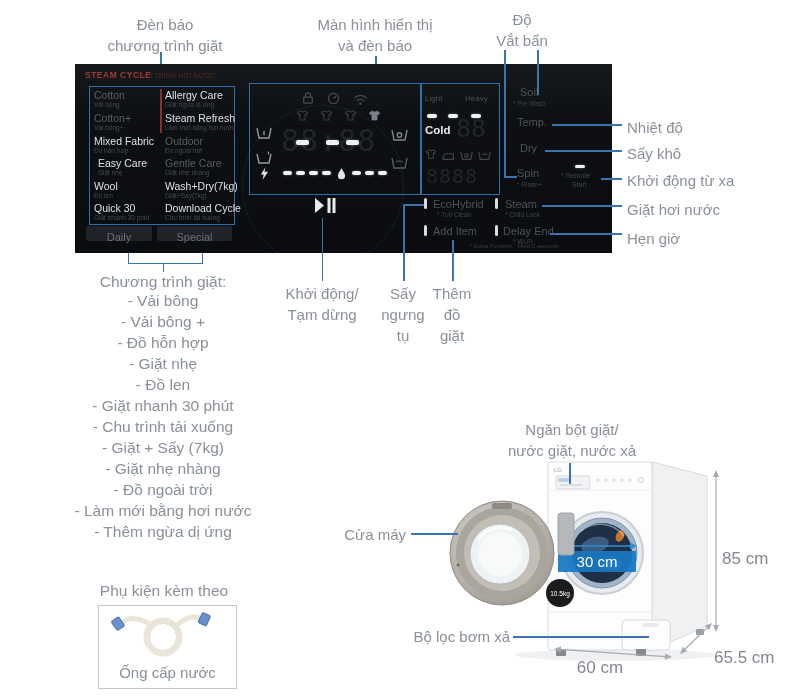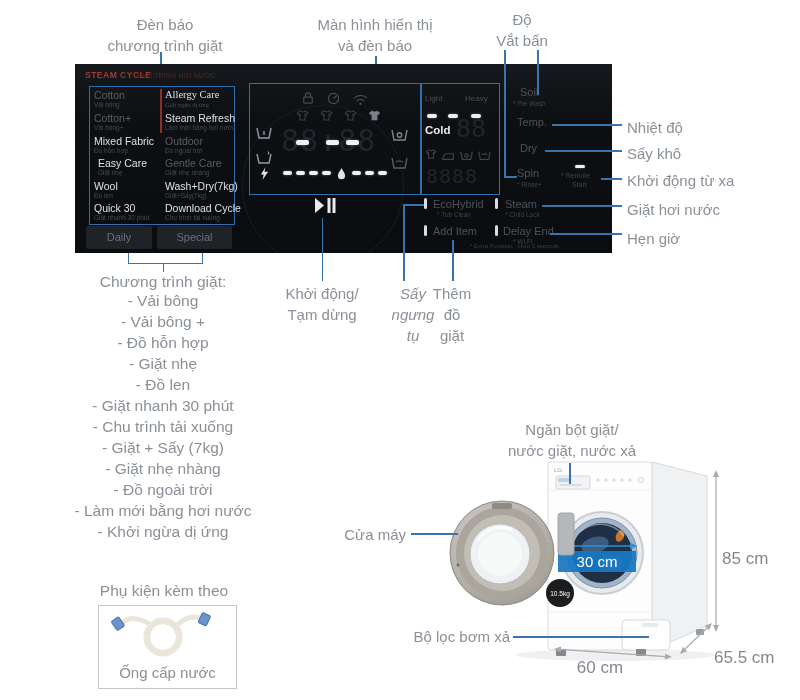--- a/index.html
+++ b/index.html
@@ -11,21 +11,21 @@
   .bluebox{position:absolute;border:1px solid #2f6fae;}
   .panel{position:absolute;left:75px;top:64px;width:537px;height:189px;border-radius:0;
          background:linear-gradient(180deg,#16191d 0%,#0d0f12 30%,#0a0c0f 100%);overflow:hidden;}
   .panel .ring{position:absolute;left:167px;top:41px;width:160px;height:160px;border-radius:50%;
                border:1px solid #191d22;}
   .prog{position:absolute;width:70px;}
   .pname{font-size:10.5px;line-height:12px;white-space:nowrap;}
   .pname.on{color:#dde1e4;}
   .pname.off{color:#585e66;}
   .psub{font-size:6.5px;line-height:8px;color:#464c53;white-space:nowrap;}
-  .tabbtn{position:absolute;height:23px;background:#1f2328;border-radius:2px;color:#6a717a;
+  .tabbtn{position:absolute;height:15px;background:#1f2328;border-radius:2px;color:#6a717a;
           font-size:11px;line-height:23px;text-align:center;}
   .dtxt{position:absolute;white-space:nowrap;}
   .ghost{font-family:"DejaVu Sans Mono",monospace;color:#20252b;position:absolute;line-height:1;}
   .dash{position:absolute;background:#eef1f4;border-radius:2px;box-shadow:0 0 3px rgba(240,245,255,.35);}
   .obar{position:absolute;width:3px;height:11px;background:#d9dde1;border-radius:1.5px;}
   .opt{position:absolute;color:#4d535b;font-size:11px;white-space:nowrap;}
   .opts{position:absolute;color:#3f454c;font-size:6.5px;white-space:nowrap;}
   .ic{position:absolute;display:block;}
   .list-item{height:21px;font-size:15.5px;color:#8a9097;text-align:center;}
   .dim-label{position:absolute;color:#84888e;font-size:17px;white-space:nowrap;}
@@ -81,21 +81,21 @@
         </div>
       <div class="prog" style="left:4px;top:93px;">
         <div class="pname on">Wool</div>
         <div class="psub">Đồ len</div>
         </div>
       <div class="prog" style="left:4px;top:115px;">
         <div class="pname on">Quick 30</div>
         <div class="psub">Giặt nhanh 30 phút</div>
         </div>
 
-      <div class="prog" style="left:75px;top:2px;font-family:Liberation Serif, serif;">
+      <div class="prog" style="left:75px;top:2px;">
         <div class="pname on">Allergy Care</div>
         <div class="psub">Giặt ngừa dị ứng</div>
         </div>
       <div class="prog" style="left:75px;top:25px;">
         <div class="pname on">Steam Refresh</div>
         <div class="psub">Làm mới bằng hơi nước</div>
         </div>
       <div class="prog" style="left:75px;top:48px;">
         <div class="pname off">Outdoor</div>
         <div class="psub">Đồ ngoài trời</div>
@@ -272,21 +272,21 @@
   <div class="vl" style="left:452px;top:240px;height:41px;z-index:5;"></div>
   <div class="vl" style="left:127.5px;top:253px;height:10.5px;"></div>
   <div class="vl" style="left:201.5px;top:253px;height:10.5px;"></div>
   <div class="hl" style="left:127.5px;top:262.5px;width:75.5px;"></div>
   <div class="vl" style="left:162.5px;top:263px;height:9px;"></div>
 
   <div class="ann" style="left:268px;top:283px;width:108px;text-align:center;">
     <div>Khởi động/</div>
     <div>Tạm dừng</div>
   </div>
-  <div class="ann" style="left:388px;top:283px;width:50px;font-style:italic;">
+  <div class="ann" style="left:378px;top:283px;width:50px;">
     <div>Sấy</div>
     <div>ngưng</div>
     <div>tụ</div>
   </div>
   <div class="ann" style="left:426px;top:283px;width:52px;">
     <div>Thêm</div>
     <div>đồ</div>
     <div>giặt</div>
   </div>
 
@@ -296,21 +296,21 @@
     <div class="list-item">- Vải bông +</div>
     <div class="list-item">- Đồ hỗn hợp</div>
     <div class="list-item">- Giặt nhẹ</div>
     <div class="list-item">- Đồ len</div>
     <div class="list-item">- Giặt nhanh 30 phút</div>
     <div class="list-item">- Chu trình tải xuống</div>
     <div class="list-item">- Giặt + Sấy (7kg)</div>
     <div class="list-item">- Giặt nhẹ nhàng</div>
     <div class="list-item">- Đồ ngoài trời</div>
     <div class="list-item">- Làm mới bằng hơi nước</div>
-    <div class="list-item">- Khởi ngừa dị ứng</div>
+    <div class="list-item">- Thêm ngừa dị ứng</div>
   </div>
 
   <div class="ann" style="left:99px;top:580px;width:130px;font-size:15.5px;">Phụ kiện kèm theo</div>
   <div style="position:absolute;left:98px;top:605px;width:129px;height:82px;border:1px solid #c3c7cc;padding-left:8px;">
     <svg width="125" height="50" viewBox="0 0 125 50" style="position:absolute;left:2px;top:4px;">
       <circle cx="62" cy="27" r="19" fill="none" stroke="#dcd6c8" stroke-width="0.8"></circle>
       <circle cx="62" cy="27" r="13.5" fill="none" stroke="#dcd6c8" stroke-width="0.8"></circle>
       <circle cx="62" cy="27" r="16" fill="none" stroke="#eae5d9" stroke-width="5"></circle>
       <path d="M48 14 C38 7 27 7 21 13" fill="none" stroke="#eae5d9" stroke-width="5"></path>
       <path d="M76 15 C86 6 96 5 102 10" fill="none" stroke="#eae5d9" stroke-width="5"></path>

